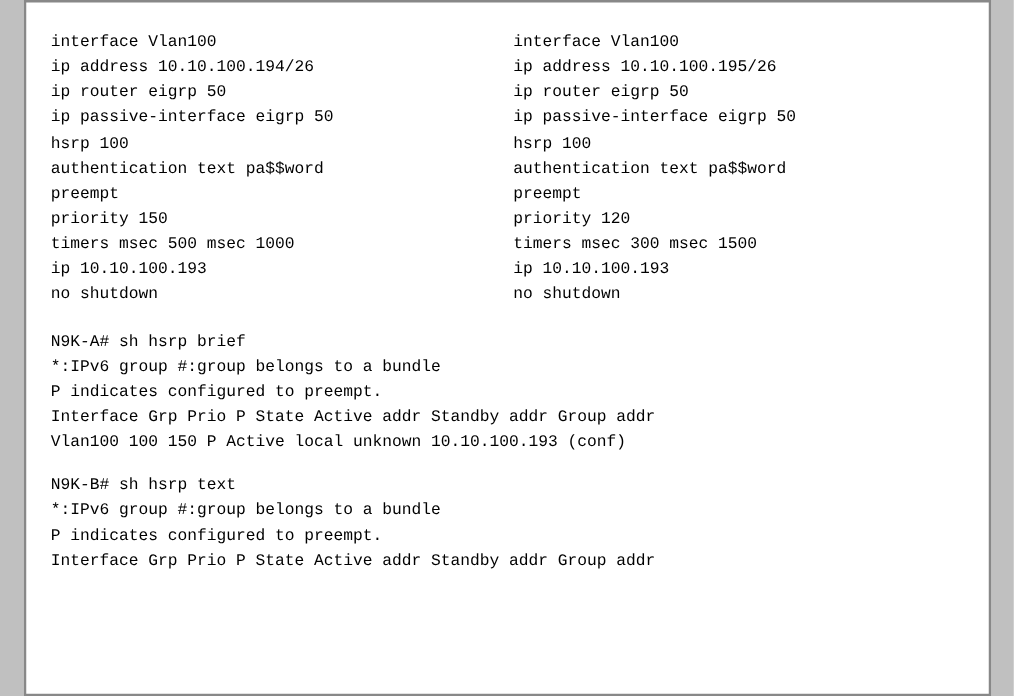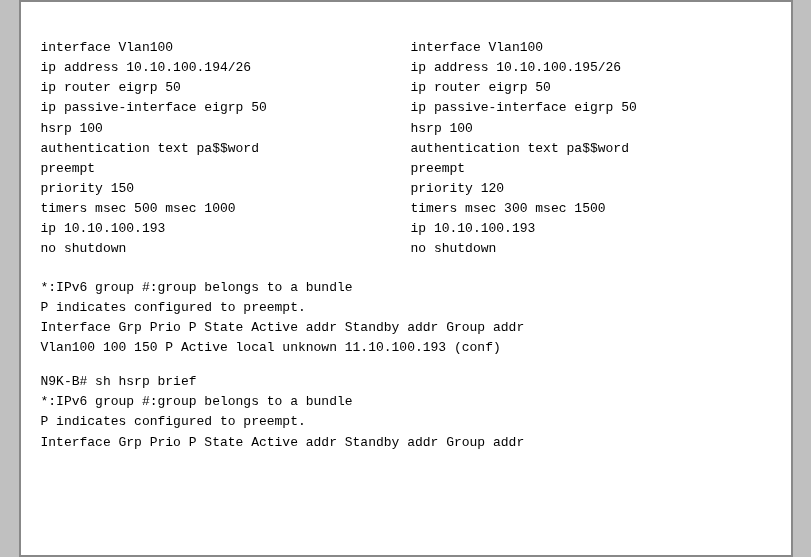--- a/index.html
+++ b/index.html
@@ -9,21 +9,21 @@
       justify-content: center;
       align-items: center;
       min-height: 100vh;
       font-family: 'Courier New', Courier, monospace;
     }
     .window {
       width: 774px;
       min-height: 557px;
       background: #ffffff;
       border: 2px solid #888;
-      padding: 18px 20px;
+      padding: 4px 20px;
     }
     .two-col {
       display: grid;
       grid-template-columns: 1fr 1fr;
       gap: 0 10px;
       margin-bottom: 18px;
     }
     .section {
       margin-bottom: 14px;
     }
@@ -57,26 +57,27 @@
 hsrp 100
 authentication text pa$$word
 preempt
 priority 120
 timers msec 300 msec 1500
 ip 10.10.100.193
 no shutdown</span></div>
   </div>
 
   <div class="section" style="font-family:'Courier New',Courier,monospace; font-size:13px; line-height:1.55; color:#000; margin-bottom:14px;">
+    <div>N9K-A# sh hsrp brief</div>
     <div>*:IPv6 group  #:group belongs to a bundle</div>
     <div>             P indicates configured to preempt.</div>
     <div>Interface  Grp  Prio    P  State   Active addr    Standby  addr  Group addr</div>
-    <div>Vlan100     100   150    P  Active  local          unknown  11.10.100.193  (conf)</div>
+    <div>Vlan100     100   150    P  Active  local          unknown  10.10.100.193  (conf)</div>
   </div>
 
   <div class="section" style="font-family:'Courier New',Courier,monospace; font-size:13px; line-height:1.55; color:#000;">
-    <div>N9K-B# sh hsrp brief</div>
+    <div>N9K-B# sh hsrp text</div>
     <div>*:IPv6 group  #:group belongs to a bundle</div>
     <div>             P indicates configured to preempt.</div>
     <div>Interface  Grp  Prio    P  State   Active addr    Standby  addr  Group addr</div>
   </div>
 
 </div>
 
 </body></html>

